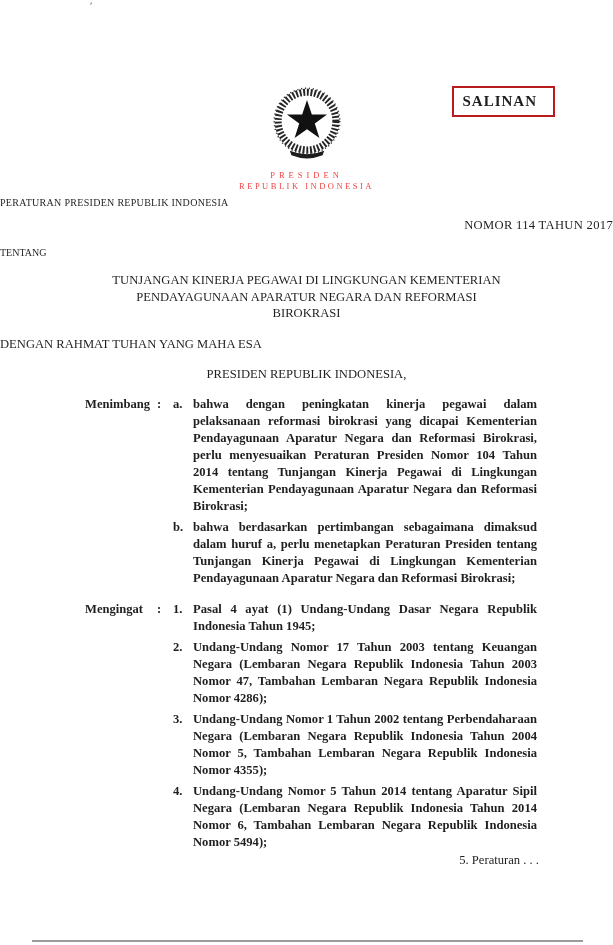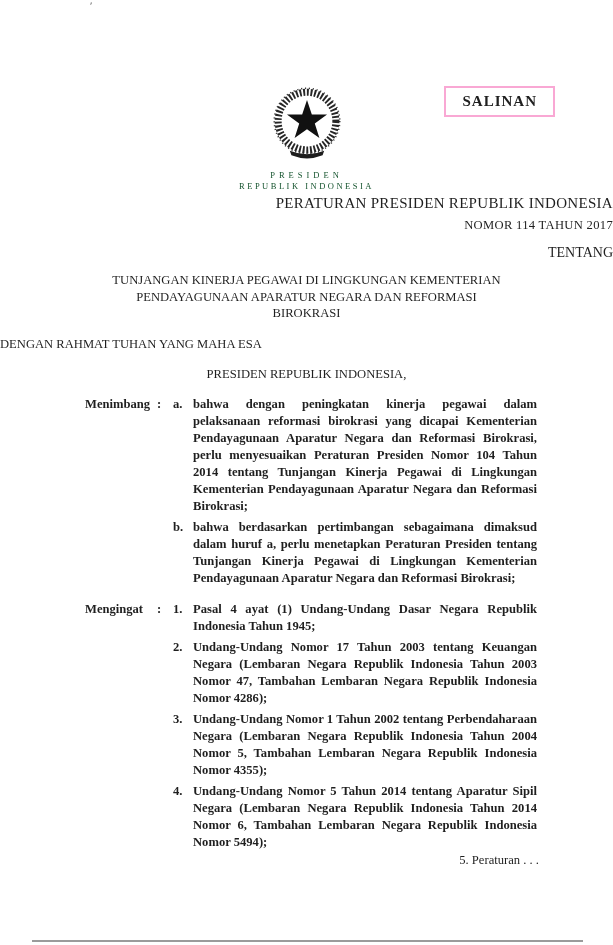--- a/index.html
+++ b/index.html
@@ -29,69 +29,68 @@
     bottom: 3px;
     left: 32px;
     right: 30px;
     height: 2px;
     background: #9b9b9b;
   }
   .salinan-box {
     position: absolute;
     top: 86px;
     right: 58px;
-    border: 2px solid #f9a8d4;
-    padding: 4px 16px 5px 16px;
+    border: 2px solid #b91c1c;
+    padding: 4px 16px 5px 8px;
     margin-left: 27px;
   }
   .salinan-box span {
     font-weight: bold;
     font-size: 15px;
     letter-spacing: 1px;
   }
   .emblem {
     padding-top: 82px;
     text-align: center;
     line-height: 0;
   }
   .letterhead {
     text-align: center;
     margin-top: 6px;
-    color: #14532d;
+    color: #ef4444;
   }
   .lh1 {
     font-size: 8.5px;
     letter-spacing: 4px;
     line-height: 11px;
   }
   .lh2 {
     font-size: 8.5px;
     letter-spacing: 2.5px;
     line-height: 11px;
   }
   .title {
-    text-align: right;
-    font-size: 15px;
+    text-align: left;
+    font-size: 10px;
     letter-spacing: 0.3px;
     margin-top: 3px;
     line-height: 16px;
   }
   .nomor {
     text-align: right;
     font-size: 12.6px;
     letter-spacing: 0.3px;
     margin-top: 6px;
     line-height: 16px;
   }
   .tentang {
-    text-align: right;
-    font-size: 14px;
+    text-align: left;
+    font-size: 10px;
     margin-top: 12px;
     line-height: 16px;
-    padding-left: 19px;
   }
   .subject {
     text-align: center;
     font-size: 12.6px;
     margin: 11px auto 0 auto;
     max-width: 392px;
     line-height: 16.5px;
   }
   .rahmat {
     font-size: 12.6px;

